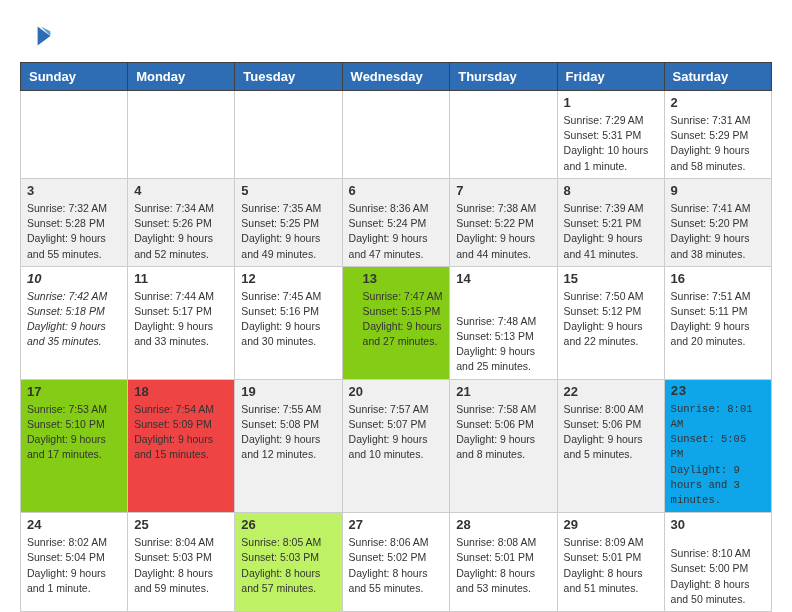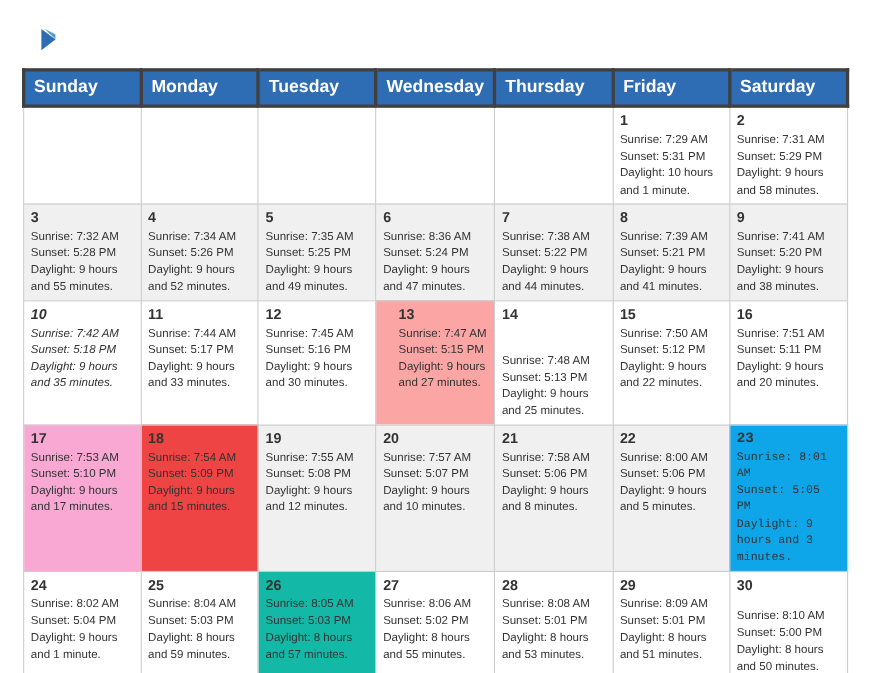--- a/index.html
+++ b/index.html
@@ -47,25 +47,25 @@
       color: #555;
     }
     .calendar {
       width: 100%;
       border-collapse: collapse;
       border: 1px solid #ccc;
     }
     .calendar th {
       background: #2e6db4;
       color: #fff;
-      font-size: 16px;
+      font-size: 13px;
       font-weight: bold;
       padding: 6px 8px;
       text-align: left;
-      border: 3px solid #404040;
+      border: 1px solid #404040;
     }
     .calendar td {
       border: 1px solid #ccc;
       vertical-align: top;
       padding: 4px 6px;
       width: 108px;
       min-height: 80px;
       font-size: 11px;
       color: #333;
       background: #fff;
@@ -202,21 +202,21 @@
           <div class="day-info" style="white-space: pre-line;">Sunrise: 7:44 AM
 Sunset: 5:17 PM
 Daylight: 9 hours and 33 minutes.</div>
         </td>
         <td style="background: rgb(255, 255, 255);">
           <span class="day-number">12</span>
           <div class="day-info" style="white-space: pre-line;">Sunrise: 7:45 AM
 Sunset: 5:16 PM
 Daylight: 9 hours and 30 minutes.</div>
         </td>
-        <td style="background: #fca5a5; padding-left: 20px;">
+        <td style="background: #84cc16; padding-left: 20px;">
           <span class="day-number">13</span>
           <div class="day-info" style="white-space: pre-line;">Sunrise: 7:47 AM
 Sunset: 5:15 PM
 Daylight: 9 hours and 27 minutes.</div>
         </td>
         <td style="background: rgb(255, 255, 255);">
           <span class="day-number">14</span>
           <div class="day-info" style="white-space: pre-line; margin-top: 28px;">Sunrise: 7:48 AM
 Sunset: 5:13 PM
 Daylight: 9 hours and 25 minutes.</div>
@@ -228,21 +228,21 @@
 Daylight: 9 hours and 22 minutes.</div>
         </td>
         <td style="background: rgb(255, 255, 255);">
           <span class="day-number">16</span>
           <div class="day-info" style="white-space: pre-line;">Sunrise: 7:51 AM
 Sunset: 5:11 PM
 Daylight: 9 hours and 20 minutes.</div>
         </td>
       </tr>
       <tr class="week-row-even">
-        <td style="background: #f9a8d4;">
+        <td style="background: #84cc16;">
           <span class="day-number">17</span>
           <div class="day-info" style="white-space: pre-line;">Sunrise: 7:53 AM
 Sunset: 5:10 PM
 Daylight: 9 hours and 17 minutes.</div>
         </td>
         <td style="background: #ef4444;">
           <span class="day-number">18</span>
           <div class="day-info" style="white-space: pre-line;">Sunrise: 7:54 AM
 Sunset: 5:09 PM
 Daylight: 9 hours and 15 minutes.</div>
@@ -284,21 +284,21 @@
           <div class="day-info" style="white-space: pre-line;">Sunrise: 8:02 AM
 Sunset: 5:04 PM
 Daylight: 9 hours and 1 minute.</div>
         </td>
         <td style="background: rgb(255, 255, 255);">
           <span class="day-number">25</span>
           <div class="day-info" style="white-space: pre-line;">Sunrise: 8:04 AM
 Sunset: 5:03 PM
 Daylight: 8 hours and 59 minutes.</div>
         </td>
-        <td style="background: #14b8a6;">
+        <td style="background: #bef264;">
           <span class="day-number">26</span>
           <div class="day-info" style="white-space: pre-line;">Sunrise: 8:05 AM
 Sunset: 5:03 PM
 Daylight: 8 hours and 57 minutes.</div>
         </td>
         <td style="background: rgb(255, 255, 255);">
           <span class="day-number">27</span>
           <div class="day-info" style="white-space: pre-line;">Sunrise: 8:06 AM
 Sunset: 5:02 PM
 Daylight: 8 hours and 55 minutes.</div>

